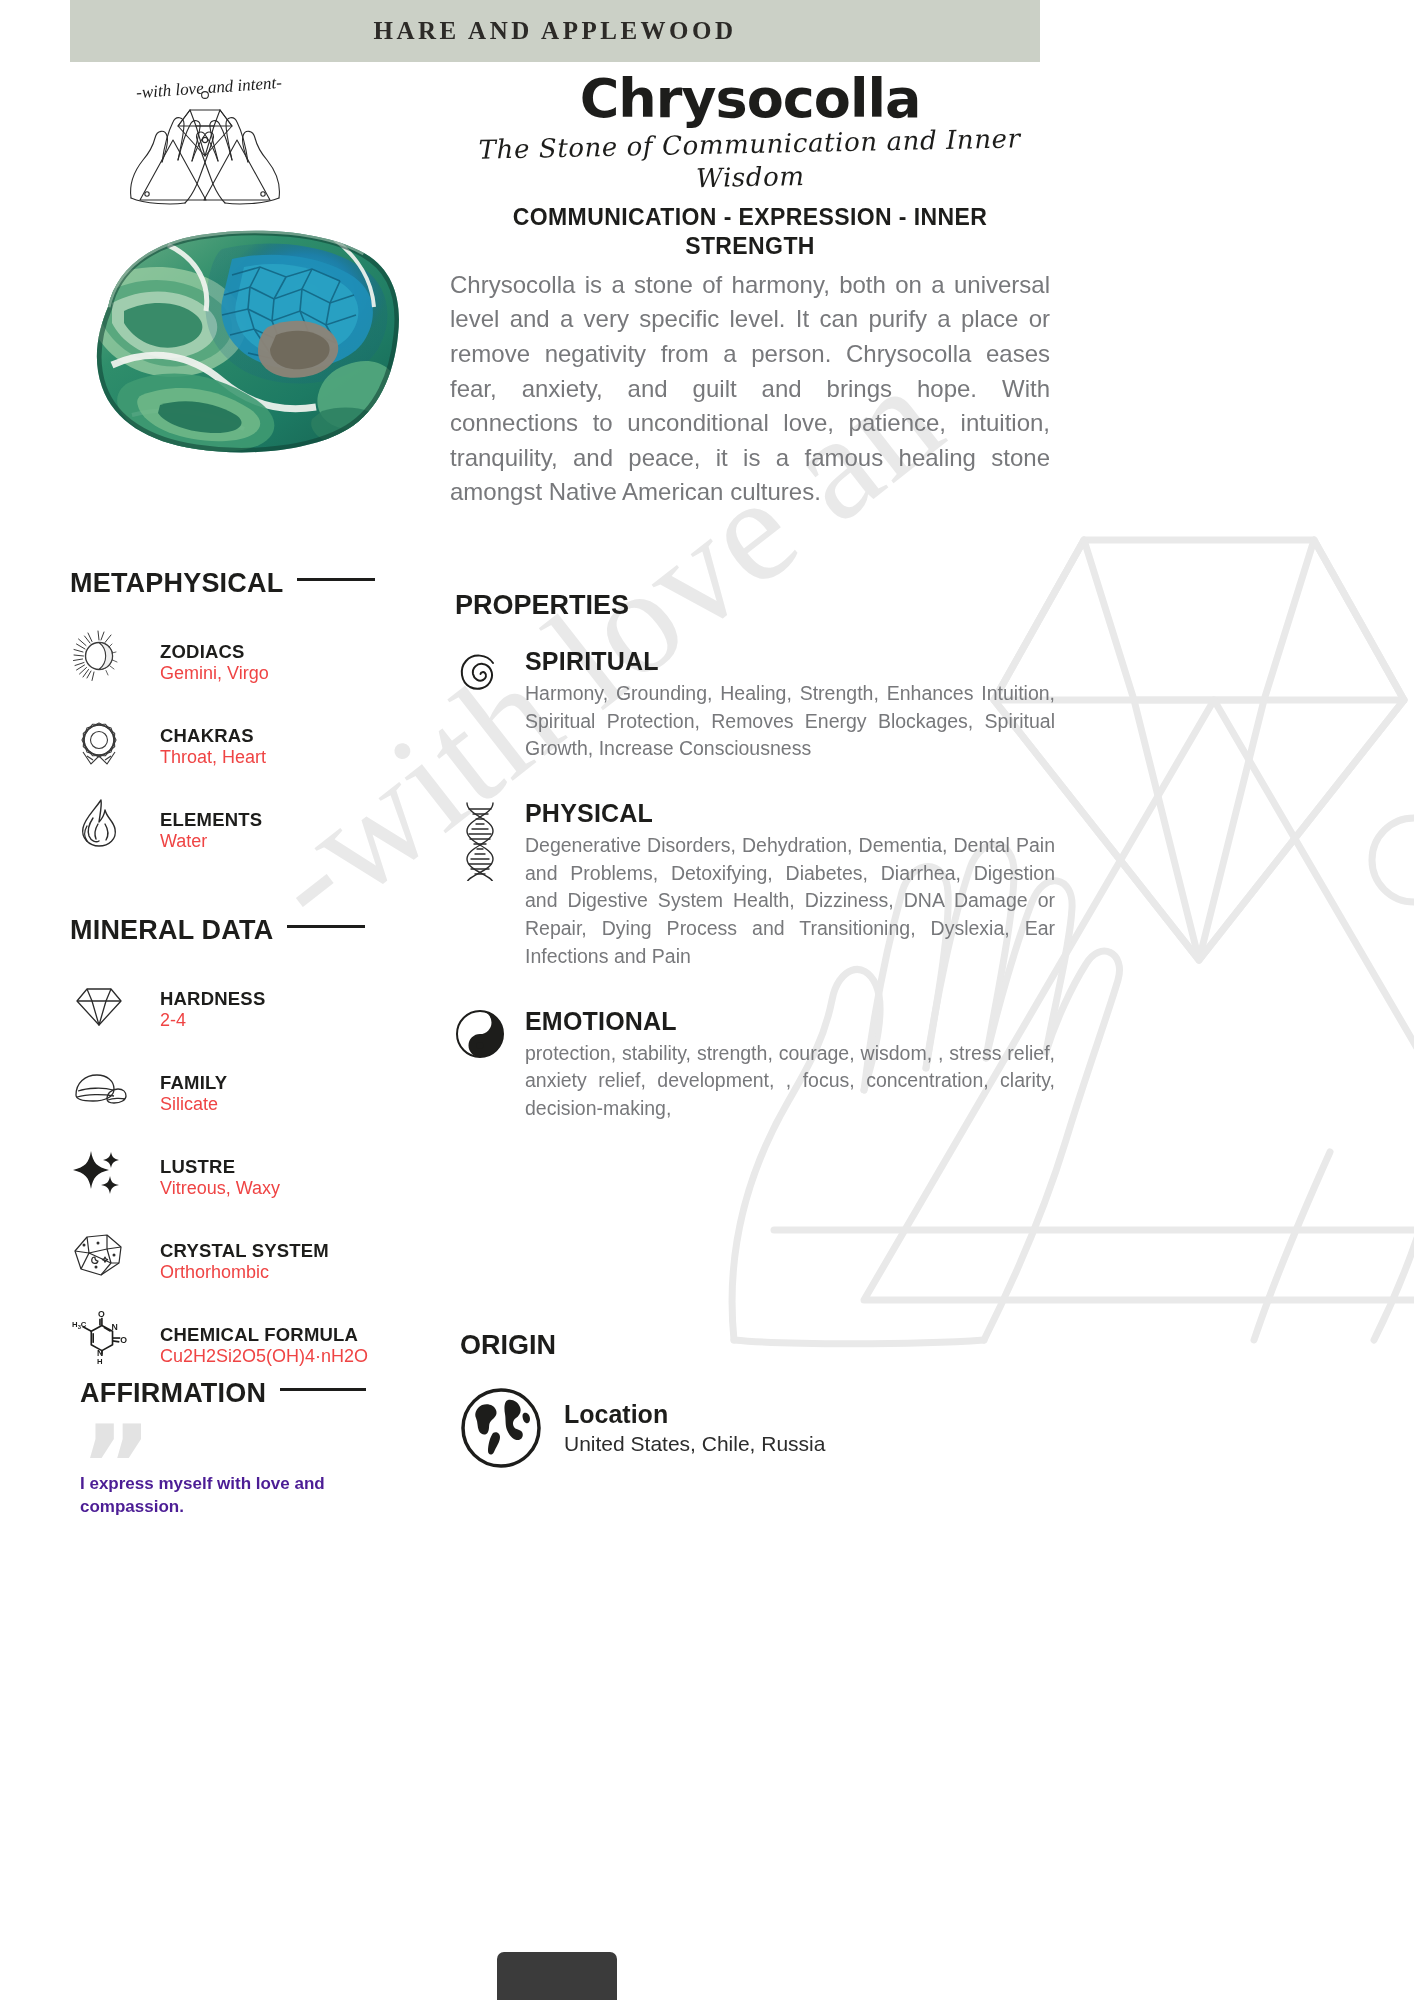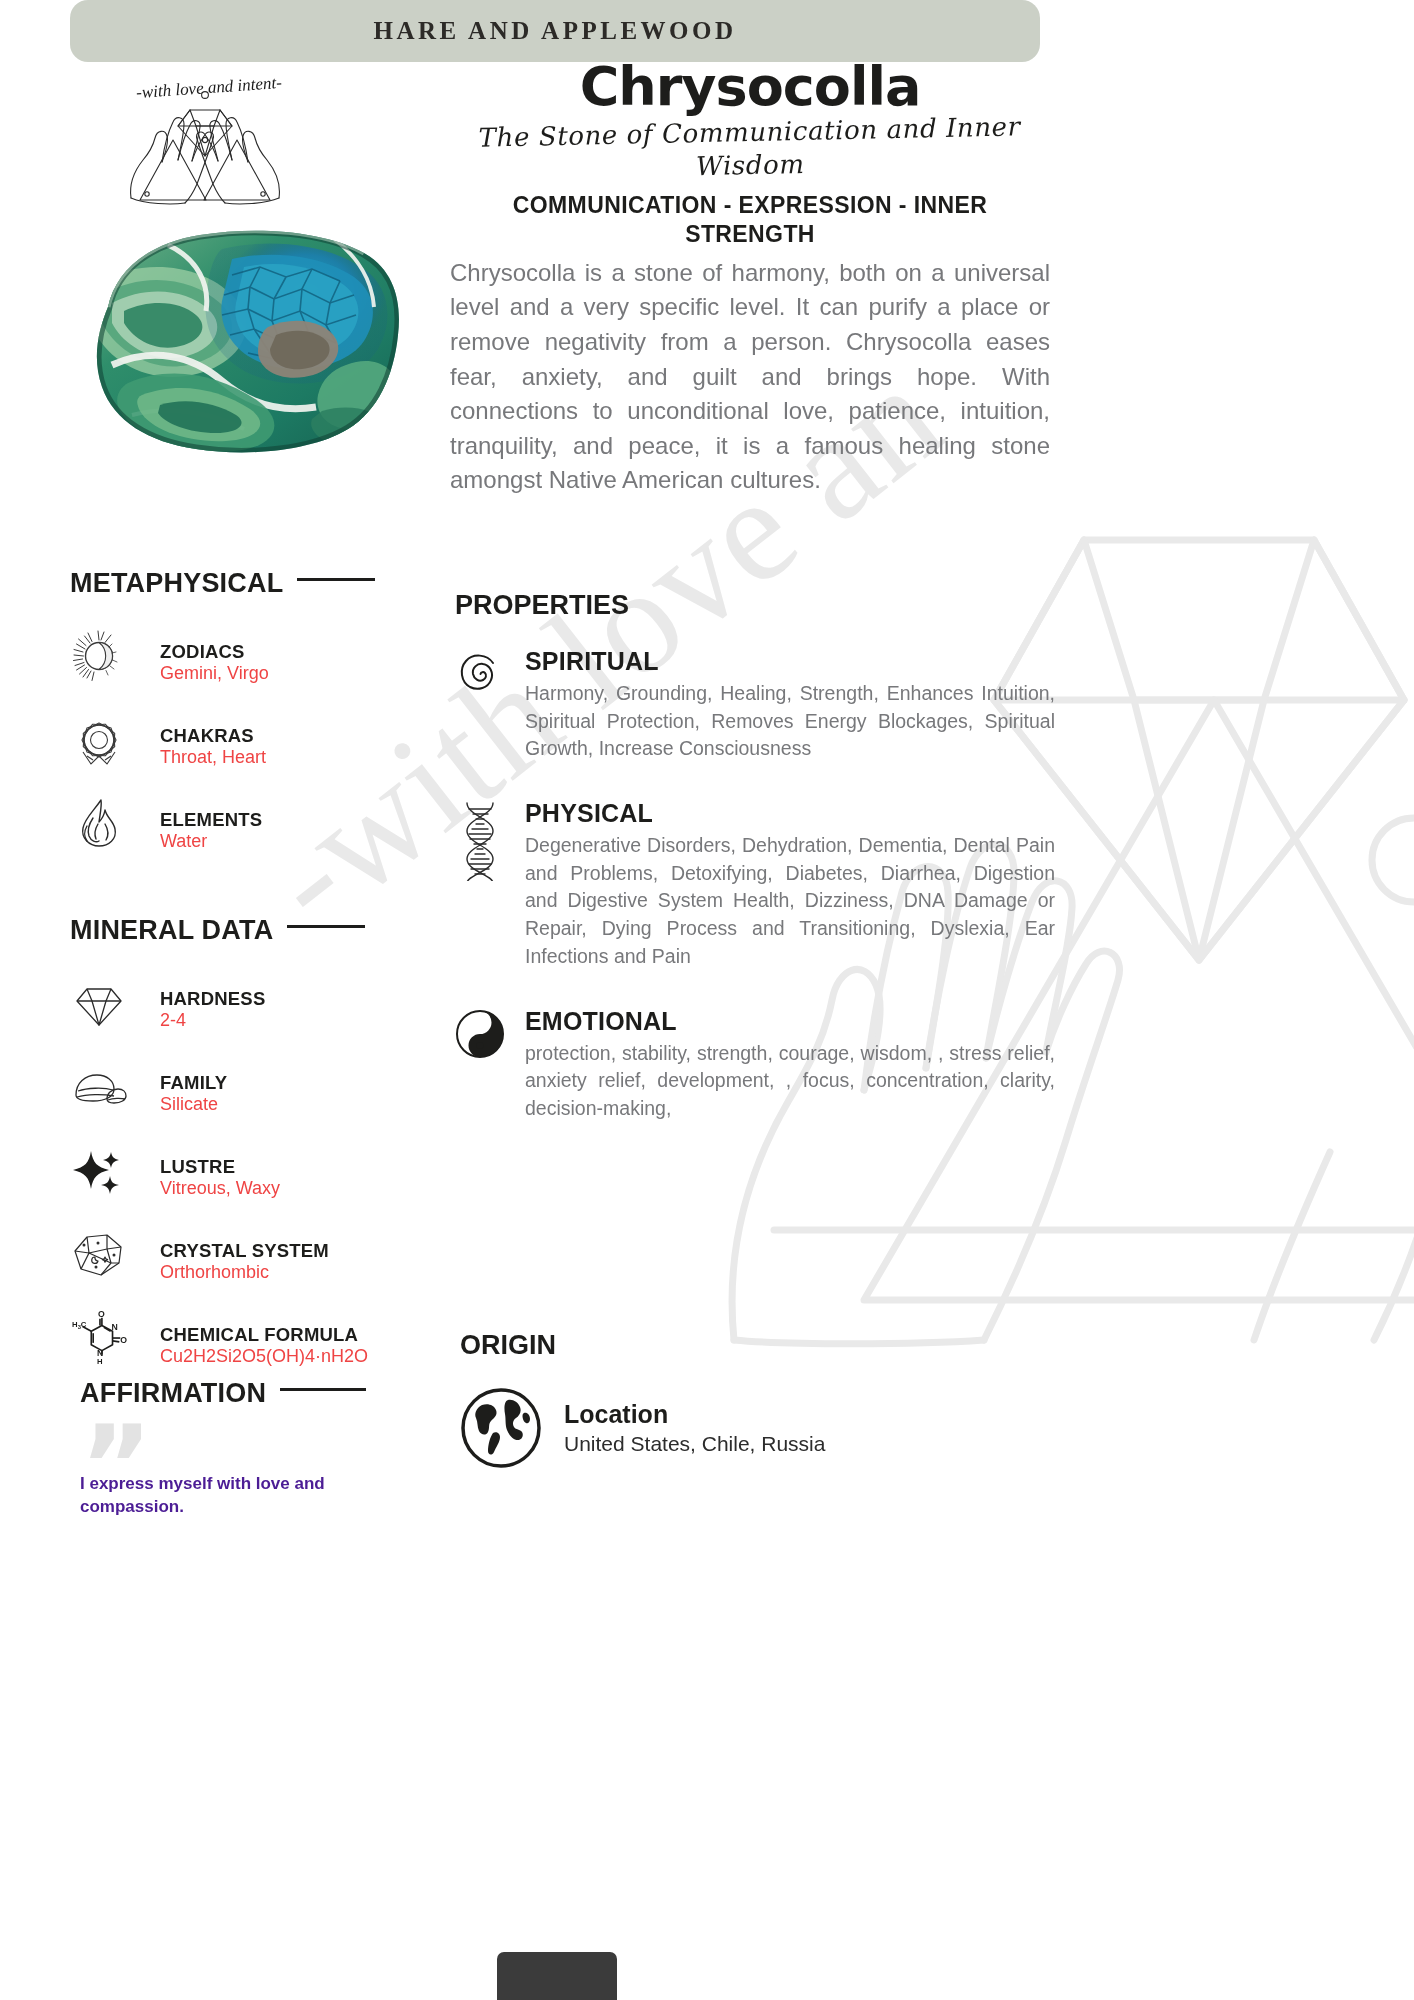--- a/index.html
+++ b/index.html
@@ -35,21 +35,20 @@
     width: 860px; height: 950px;
     opacity: 1;
   }
 
   
   .topbar {
     position: absolute; left: 70px; top: 0; width: 970px; height: 62px;
     background: #cbd0c6;
     display: flex; align-items: center; justify-content: center;
     z-index: 3;
-    border-radius: 18px;
   }
   .topbar-title {
     font-family: "Liberation Serif", serif;
     font-size: 25px; font-weight: bold; letter-spacing: 3.5px;
     color: #2c2a27;
   }
 
   
   .brand {
     position: absolute; left: 95px; top: 72px; width: 220px; height: 140px;
@@ -64,21 +63,21 @@
   }
 
   
   .stone-wrap {
     position: absolute; left: 72px; top: 215px; width: 340px; height: 250px;
     z-index: 3;
   }
 
   
   .titleblock {
-    position: absolute; left: 450px; top: 60px; width: 600px;
+    position: absolute; left: 450px; top: 72px; width: 600px;
     z-index: 3;
   }
   .crystal-name {
     font-family: "DejaVu Sans", sans-serif;
     font-weight: bold;
     font-size: 54px;
     letter-spacing: -1px;
     color: #1d1d1b;
     text-align: center;
     line-height: 1.0;

